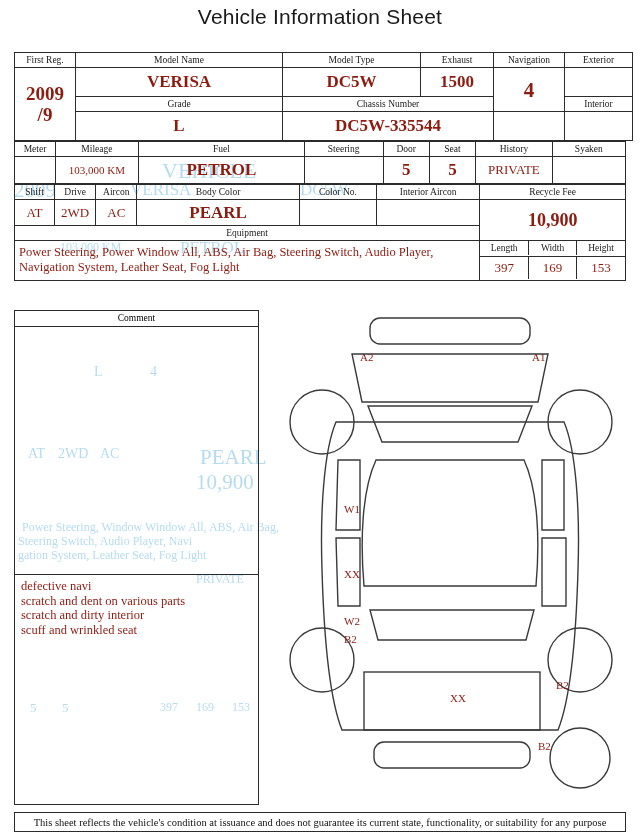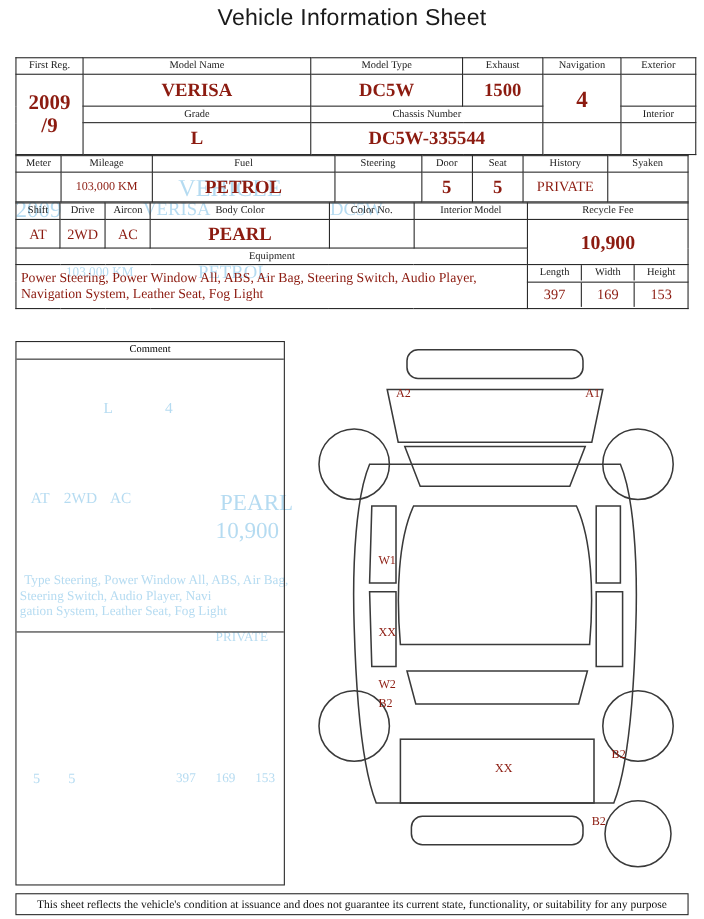--- a/index.html
+++ b/index.html
@@ -182,21 +182,21 @@
     <div class="wm" style="left:180px; top:238px; font-size:17px;">PETROL</div>
     <div class="wm" style="left:200px; top:445px; font-size:21px;">PEARL</div>
     <div class="wm" style="left:196px; top:470px; font-size:21px;">10,900</div>
     <div class="wm" style="left:28px; top:446px; font-size:14px;">AT</div>
     <div class="wm" style="left:58px; top:446px; font-size:14px;">2WD</div>
     <div class="wm" style="left:100px; top:446px; font-size:14px;">AC</div>
     <div class="wm" style="left:94px; top:364px; font-size:14px;">L</div>
     <div class="wm" style="left:150px; top:364px; font-size:14px;">4</div>
     <div class="wm" style="left:30px; top:700px; font-size:13px;">5</div>
     <div class="wm" style="left:62px; top:700px; font-size:13px;">5</div>
-    <div class="wm" style="left:22px; top:520px; font-size:12px;">Type Steering, Power Window  All, ABS, Air Bag,</div>
+    <div class="wm" style="left:22px; top:520px; font-size:12px;">Power Steering, Window Window  All, ABS, Air Bag,</div>
     <div class="wm" style="left:18px; top:534px; font-size:12px;">Steering Switch, Audio Player, Navi</div>
     <div class="wm" style="left:18px; top:548px; font-size:12px;">gation System, Leather Seat, Fog Light</div>
     <div class="wm" style="left:196px; top:572px; font-size:12px;">PRIVATE</div>
     <div class="wm" style="left:160px; top:700px; font-size:12px;">397</div>
     <div class="wm" style="left:196px; top:700px; font-size:12px;">169</div>
     <div class="wm" style="left:232px; top:700px; font-size:12px;">153</div>
   </div>
 
   <div class="title">Vehicle Information Sheet</div>
 
@@ -264,21 +264,21 @@
       </table>
 
     <table class="t3">
       <tbody>
           <tr>
         <td class="lbl" style="width:37px;">Shift</td>
         <td class="lbl" style="width:38px;">Drive</td>
         <td class="lbl" style="width:38px;">Aircon</td>
         <td class="lbl" style="width:153px;">Body Color</td>
         <td class="lbl" style="width:72px;">Color No.</td>
-        <td class="lbl" style="width:97px;">Interior Model</td>
+        <td class="lbl" style="width:97px;">Interior Aircon</td>
         <td class="lbl" style="width:137px;">Recycle Fee</td>
       </tr>
       <tr>
         <td class="val sm2" style="height:25px;">AT</td>
         <td class="val sm2">2WD</td>
         <td class="val sm2">AC</td>
         <td class="val med">PEARL</td>
         <td class="val"></td>
         <td class="val"></td>
         <td rowspan="2" class="val big" style="font-size:18px;">10,900</td>
@@ -315,20 +315,26 @@
       </tr>
     </tbody>
       </table>
   </div>
 
   <div class="lower">
 
     <div class="comment-box">
       <div class="comment-head">Comment</div>
       <div class="comment-body"></div>
+      <div class="specialnote-body">
+        <div>defective navi</div>
+        <div>scratch and dent on various parts</div>
+        <div>scratch and dirty interior</div>
+        <div>scuff and wrinkled seat</div>
+      </div>
     </div>
 
     <div class="diagram">
       <svg width="346" height="495" viewBox="0 0 346 495" xmlns="http://www.w3.org/2000/svg">
         <g fill="none" stroke="#3a3a3a" stroke-width="1.4">
 
           <rect x="90" y="8" width="160" height="26" rx="10"></rect>
 
           <path d="M72 44 L268 44 L258 92 L82 92 Z"></path>
 

